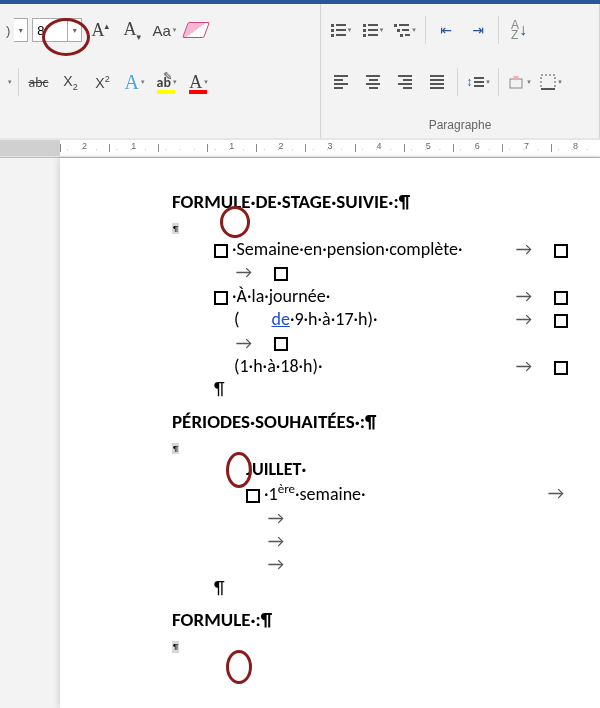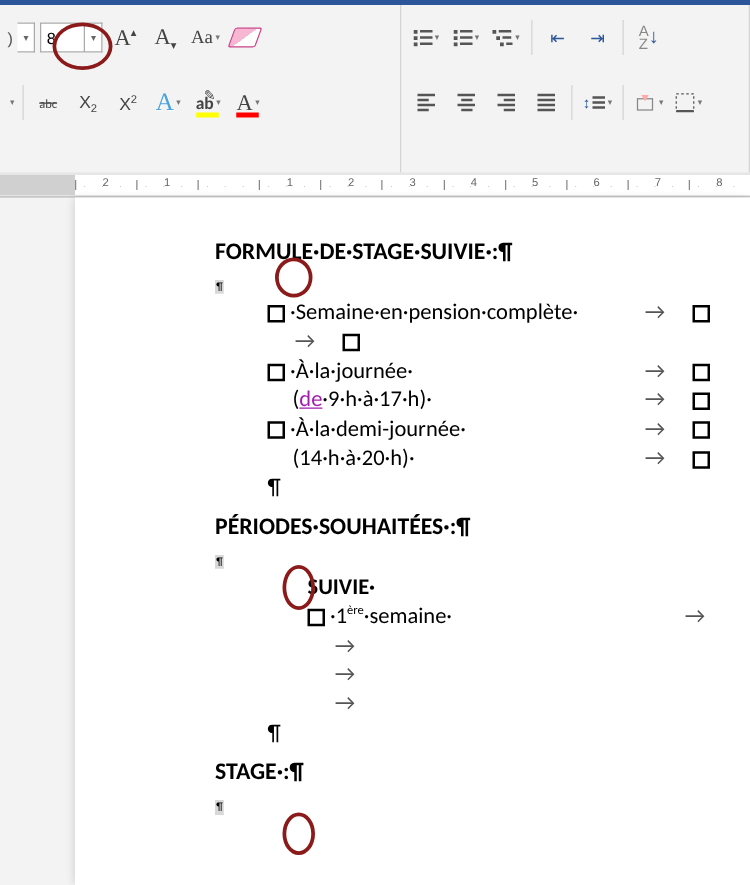--- a/index.html
+++ b/index.html
@@ -80,21 +80,21 @@
 .rbtn svg { display: block; }
 .bigA { font-size: 18px; font-family: "Times New Roman", serif; }
 .sep { width: 1px; height: 28px; background: #d4d4d4; margin: 0 2px; }
 .eraser {
   width: 22px; height: 16px;
   background: linear-gradient(135deg,#f7b6d2 50%,#fff 50%);
   border: 1px solid #c48;
   transform: skewX(-20deg);
   border-radius: 2px;
 }
-.abc-strike { font-size:10px; text-decoration: line-through; font-family: "Calibri"; }
+.abc-strike { font-size:14px; text-decoration: line-through; font-family: "Calibri"; }
 .sub { font-size: 14px; }
 .sub sub, .sup sup { font-size: 9px; }
 .sup { font-size: 14px; }
 .colorA { font-family:"Times New Roman",serif; font-size:18px; position:relative; }
 .hlA { font-family:"Calibri"; font-size:14px;font-weight:bold; }
 .hlbar { position:absolute; bottom:2px; left:4px; width:18px; height:4px; }
 .tinydd { font-size:7px; color:#777; margin-left:2px; cursor:pointer; }
 
 .list-icon { display:flex; flex-direction:column; gap:2px; }
 .list-icon .ln { display:flex; align-items:center; gap:2px; }
@@ -159,21 +159,21 @@
 }
 .h { font-weight: bold; font-size: 19px; margin-top: 8px; }
 .smallp { font-size: 9px; background:#d8d8d8; display:inline-block; padding:0 1px; }
 .row { display:flex; align-items:center; }
 .row .txt { width: 280px; }
 .row .arrow { width: 60px; text-align:center; color:#555; }
 .row .chk { }
 .chkbox { display:inline-block; width:14px; height:14px; border:2px solid #000; vertical-align:middle; margin-right:4px; }
 .indent1 { padding-left: 42px; }
 .indent2 { padding-left: 74px; }
-.supn { font-size: 10px; vertical-align: super; margin-top: 40px; }
+.supn { font-size: 13px; vertical-align: super; margin-top: 40px; }
 .pil { color:#000; }
 
 .circle {
   position: absolute;
   border: 3px solid #8b1a1a;
   border-radius: 50%;
   pointer-events: none;
 }
 .c1 { left: 42px; top: 18px; width: 48px; height: 38px; }
 .c2 { left: 220px; top: 206px; width: 30px; height: 32px; }
@@ -193,21 +193,21 @@
           <input class="size-input" value="8" style="">
           <span class="dd-arrow">▾</span>
         </div>
         <div class="rbtn">
             <span class="bigA">A<span style="font-size:9px;vertical-align:super;">▴</span></span>
           </div>
         <div class="rbtn">
             <span class="bigA">A<span style="font-size:9px;vertical-align:sub;">▾</span></span>
           </div>
         <div class="rbtn">
-            <span style="font-size:15px;font-family:Liberation Serif, serif;">Aa</span>
+            <span style="font-size:15px;">Aa</span>
             <span class="tinydd">▾</span>
           </div>
         <div class="rbtn">
             <div class="eraser"></div>
           </div>
       </div>
       <div class="ribbon-row">
         <span class="tinydd">▾</span>
         <div class="sep"></div>
         <div class="rbtn">
@@ -358,20 +358,21 @@
         </div>
         <div class="rbtn">
           <svg width="16" height="16">
               <rect x="1" y="1" width="14" height="14" fill="none" stroke="#555" stroke-dasharray="2"></rect>
               <line x1="1" y1="15" x2="15" y2="15" stroke="#555" stroke-width="2"></line>
             </svg>
             <span class="tinydd">▾</span>
         </div>
       </div>
     </div>
+    <div class="ribbon-label">Paragraphe</div>
   </div>
 </div>
 
 <div class="ruler-area">
   <div class="ruler-dark"></div>
   <div class="ruler">
     <div class="ruler-inner" id="ruler-inner">
         <div class="rseg">
           <span class="rnum">2</span>
           <div class="rdots">· · · ·</div>
@@ -433,56 +434,55 @@
     <div class="row indent1">
       <div class="arrow">→</div>
       <div class="chk"><span class="chkbox"></span></div>
     </div>
     <div class="row indent1">
       <div class="txt"><span class="chkbox"></span><span>·À·la·journée·</span></div>
       <div class="arrow">→</div>
       <div class="chk"><span class="chkbox"></span></div>
     </div>
     <div class="row indent1">
-      <div class="txt" style="padding-left:20px;">(<span style="color:#a21caf;text-decoration:underline;">de</span>·9·h·à·17·h)·</div>
-      <div class="arrow">→</div>
-      <div class="chk"><span class="chkbox"></span></div>
-    </div>
-    <div class="row indent1">
-      <div class="txt"><span class="chkbox"></span><span>·À·la·demi-journée·</span></div>
-      <div class="arrow">→</div>
-      <div class="chk"><span class="chkbox"></span></div>
-    </div>
-    <div class="row indent1">
-      <div class="txt" style="padding-left:20px;"><span>(14·h·à·20·h)·</span></div>
+      <div class="txt" style="padding-left:20px;">(<span style="color:#1d4ed8;text-decoration:underline;margin-left:32px;">de</span>·9·h·à·17·h)·</div>
+      <div class="arrow">→</div>
+      <div class="chk"><span class="chkbox"></span></div>
+    </div>
+    <div class="row indent1">
+      <div class="arrow">→</div>
+      <div class="chk"><span class="chkbox"></span></div>
+    </div>
+    <div class="row indent1">
+      <div class="txt" style="padding-left:20px;"><span>(1·h·à·18·h)·</span></div>
       <div class="arrow">→</div>
       <div class="chk"><span class="chkbox"></span></div>
     </div>
 
     <div class="indent1 pil">¶</div>
     <div class="h">PÉRIODES·SOUHAITÉES·:¶</div>
     <div><span class="smallp">¶</span></div>
 
-    <div class="indent2" style="font-weight:bold;">SUIVIE·</div>
+    <div class="indent2" style="font-weight:bold;">JUILLET·</div>
     <div class="row indent2">
         <div class="txt"><span class="chkbox"></span><span>·1</span><span class="supn">ère</span><span>·semaine·</span></div>
         <div class="arrow">→</div>
       </div>
     <div class="row indent2">
         <div class="arrow">→</div>
       </div>
     <div class="row indent2">
         <div class="arrow">→</div>
       </div>
     <div class="row indent2">
         <div class="arrow">→</div>
       </div>
 
     <div class="indent1 pil">¶</div>
-    <div class="h">STAGE·:¶</div>
+    <div class="h">FORMULE·:¶</div>
     <div><span class="smallp">¶</span></div>
   </div>
 </div>
 
 <div class="circle c1"></div>
 <div class="circle c2"></div>
 <div class="circle c3"></div>
 <div class="circle c4"></div>
 
 </body></html>

